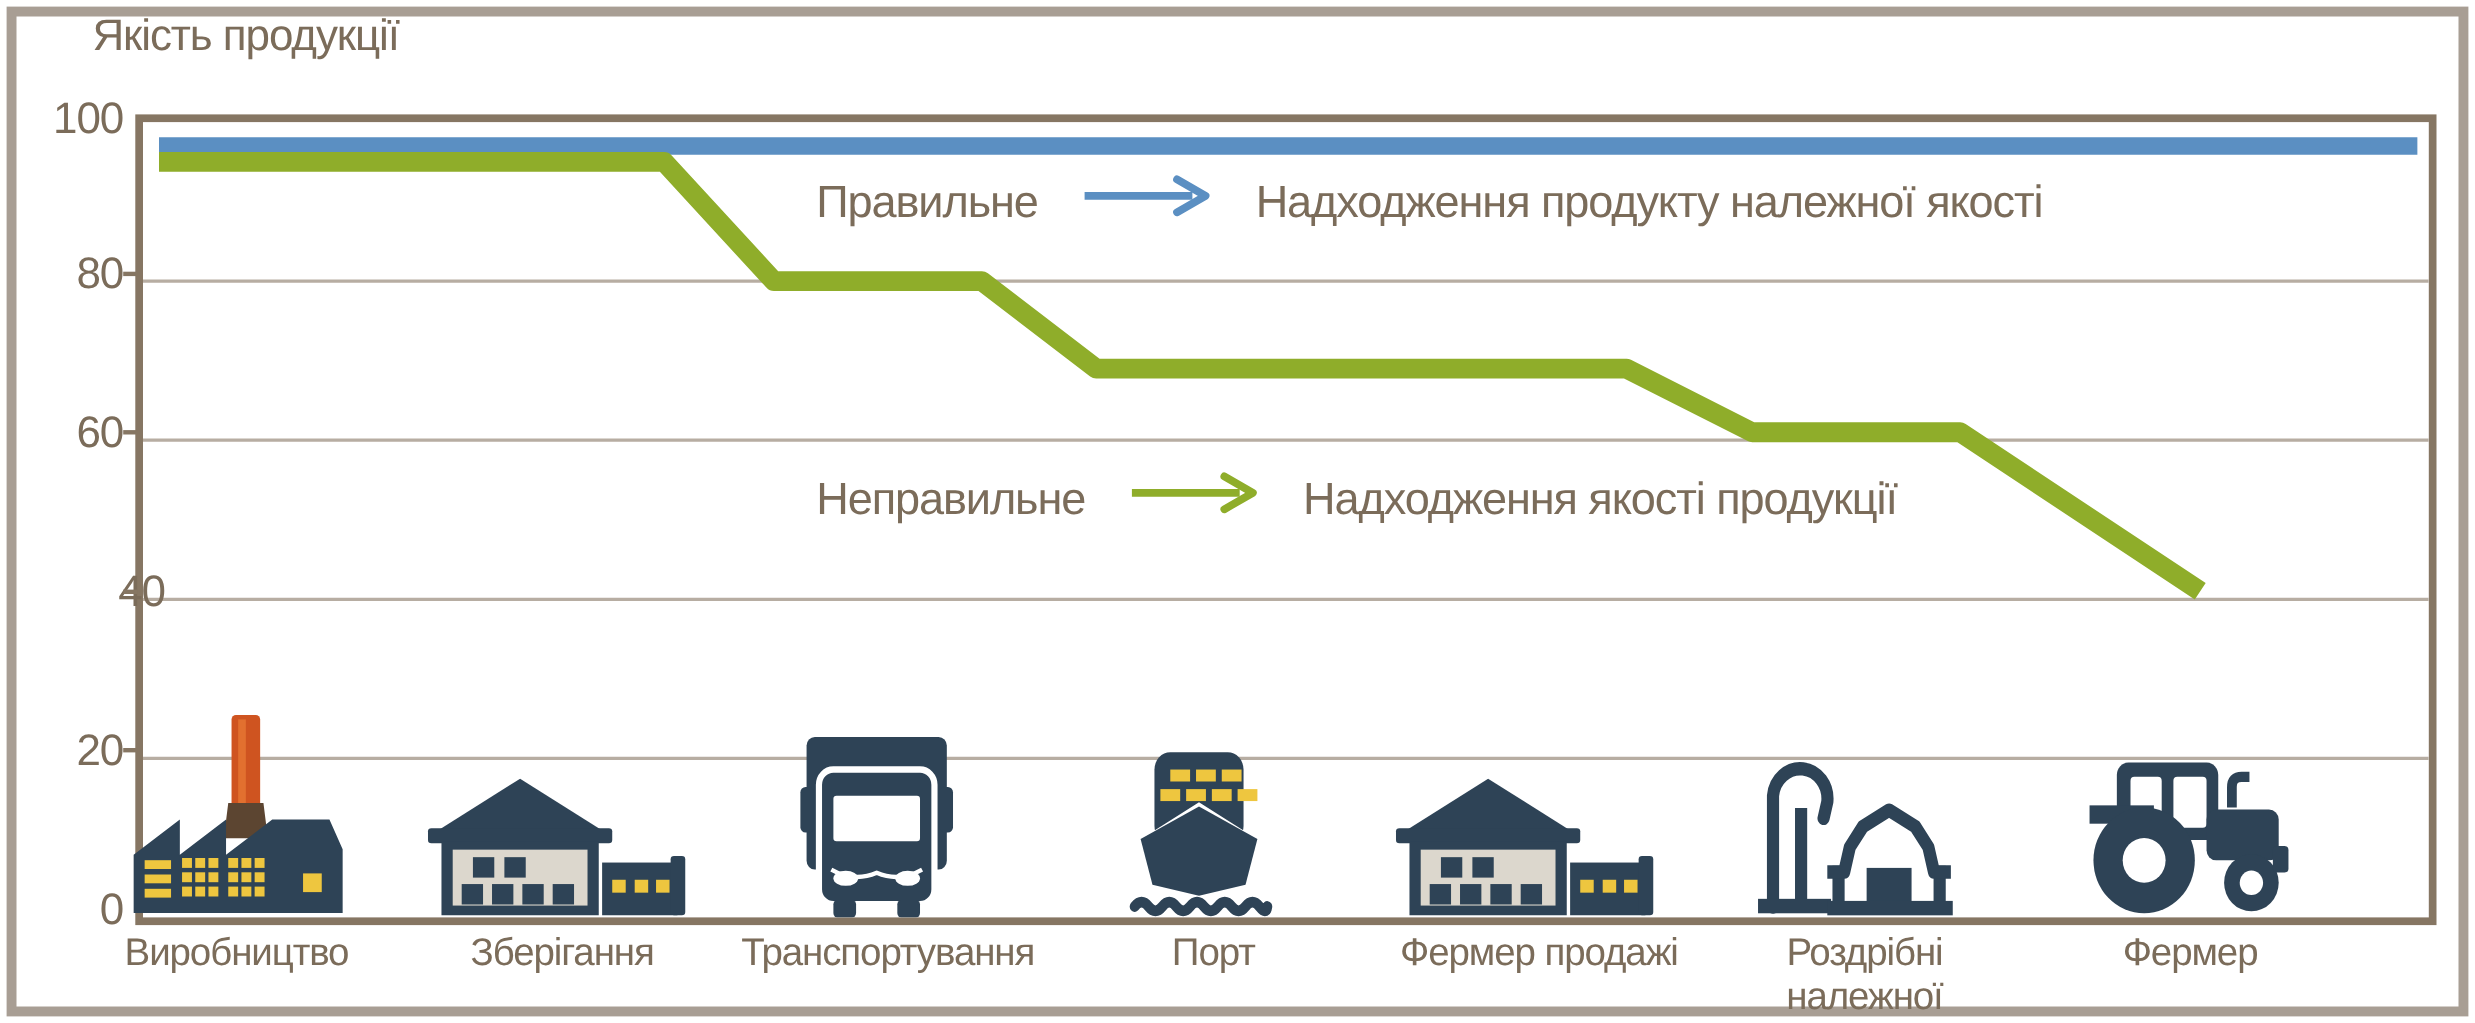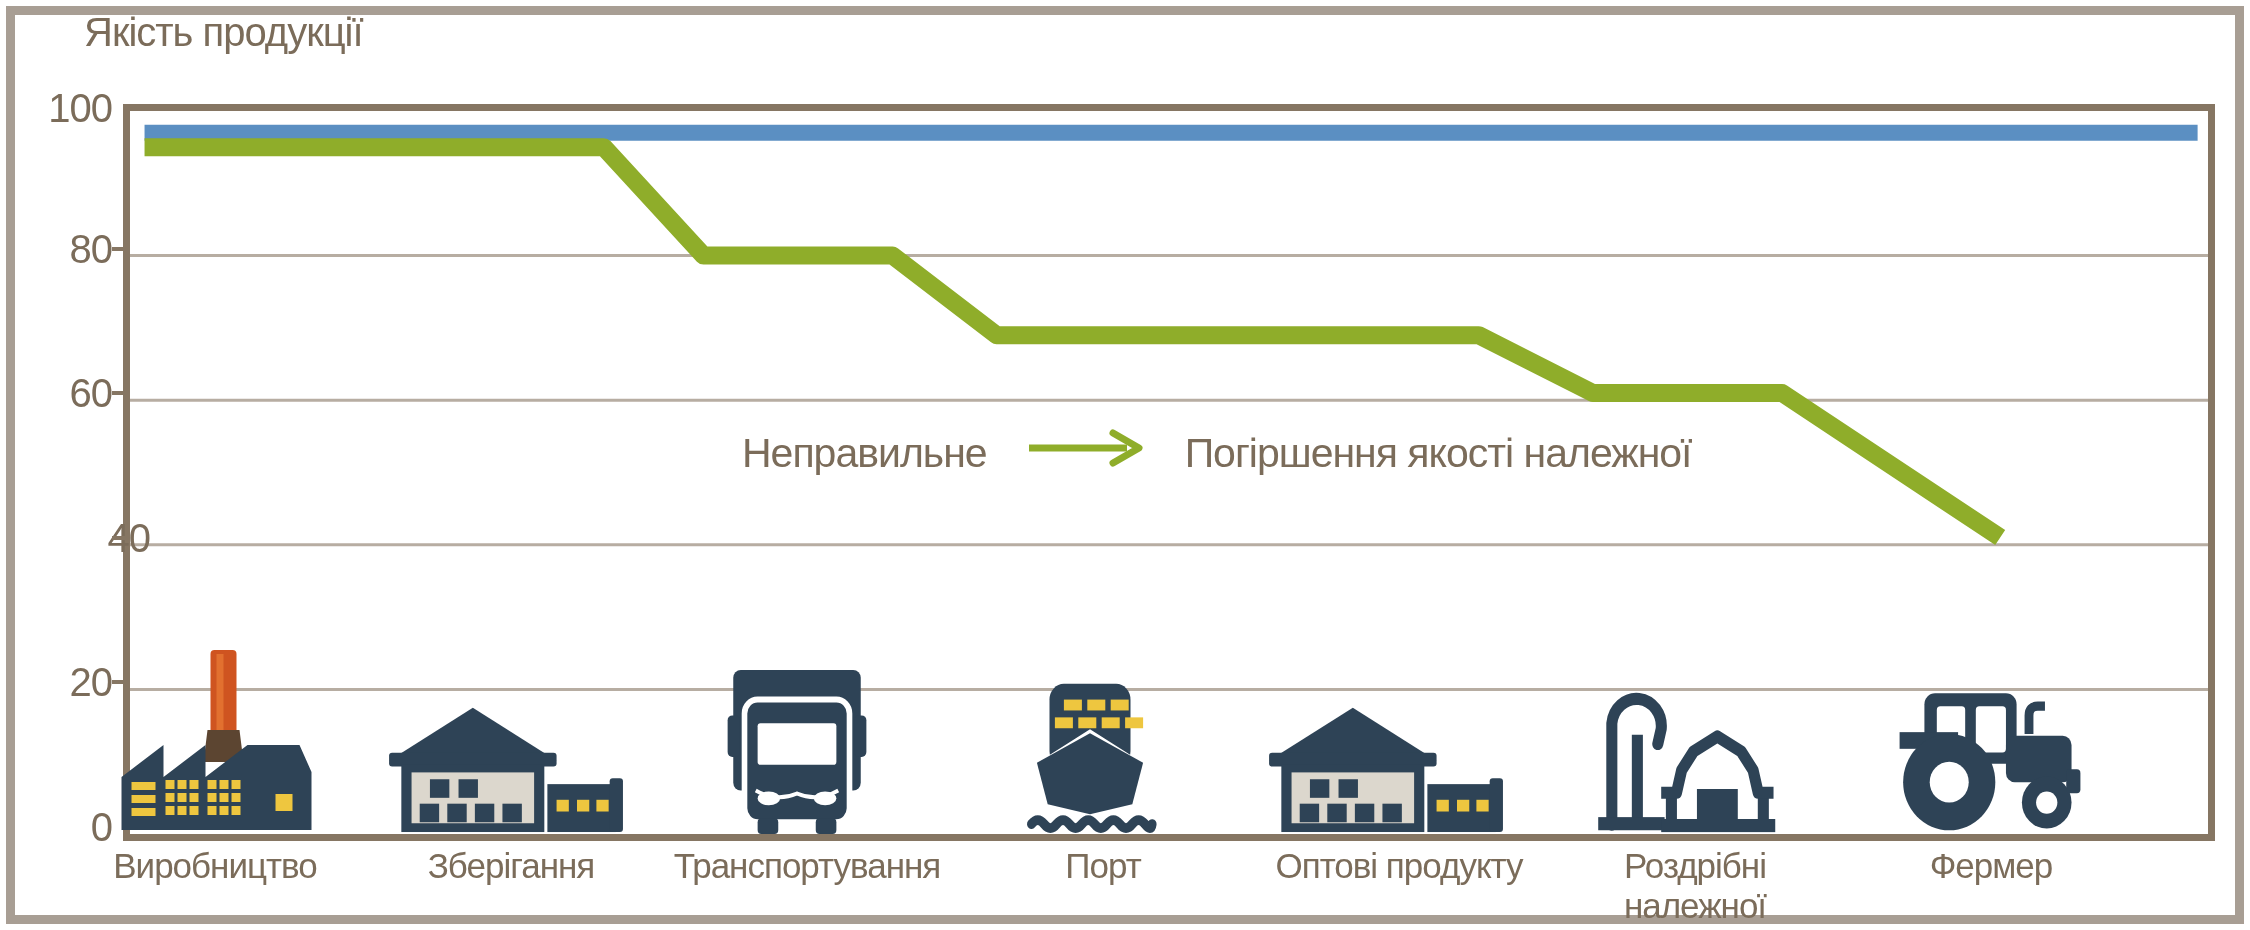--- a/index.html
+++ b/index.html
@@ -50,36 +50,46 @@
       <div class="ylab" style="top: 658.4px;">20</div>
       <div class="ytick" style="top: 680.4px;"></div>
       <div class="ylab" style="top: 803px;">0</div>
     </div>
 
   <div id="x-labels">
       <div class="xlab" style="left: 55px;">Виробництво</div>
       <div class="xlab" style="left: 351px;">Зберігання</div>
       <div class="xlab" style="left: 647px;">Транспортування</div>
       <div class="xlab" style="left: 943px;">Порт</div>
-      <div class="xlab" style="left: 1239px;">Оптові продукту</div>
+      <div class="xlab" style="left: 1239px;">Фермер продажі</div>
       <div class="xlab" style="left: 1535px;">Роздрібні
 належної</div>
       <div class="xlab" style="left: 1831px;">Фермер</div>
     </div>
 
+  <div class="legend legend-correct">
+    <span>Правильне</span>
+    <span>
+      <svg width="118" height="40" viewBox="0 0 118 40">
+        <line x1="2" y1="20" x2="100" y2="20" stroke="#5b8fc2" stroke-width="7"></line>
+        <polyline points="86,5 112,20 86,35" fill="none" stroke="#5b8fc2" stroke-width="7" stroke-linecap="round" stroke-linejoin="round"></polyline>
+      </svg>
+    </span>
+    <span>Надходження продукту належної якості</span>
+  </div>
 
   <div class="legend legend-incorrect">
     <span>Неправильне</span>
     <span>
       <svg width="118" height="40" viewBox="0 0 118 40">
         <line x1="2" y1="20" x2="100" y2="20" stroke="#8fad2a" stroke-width="7"></line>
         <polyline points="86,5 112,20 86,35" fill="none" stroke="#8fad2a" stroke-width="7" stroke-linecap="round" stroke-linejoin="round"></polyline>
       </svg>
     </span>
-    <span>Погіршення якості належної</span>
+    <span>Надходження якості продукції</span>
   </div>
 
   <div class="icon-slot slot-1">
     <svg width="205" height="190" viewBox="0 0 205 190" preserveAspectRatio="none">
       <rect x="97" y="6" width="26" height="86" rx="4" fill="#cf5420"></rect>
       <rect x="103" y="10" width="7" height="78" fill="#e2702f"></rect>
       <polygon points="90,118 130,118 126,86 94,86" fill="#5c4531"></polygon>
       <path d="M8 186 L8 133 L50 101 L50 133 L92 101 L92 133 L134 101 L186 101 L198 128 L198 186 Z" fill="#2e4356"></path>
       <rect x="18" y="138" width="24" height="8" fill="#eec63f"></rect>
       <rect x="18" y="151" width="24" height="8" fill="#eec63f"></rect>

